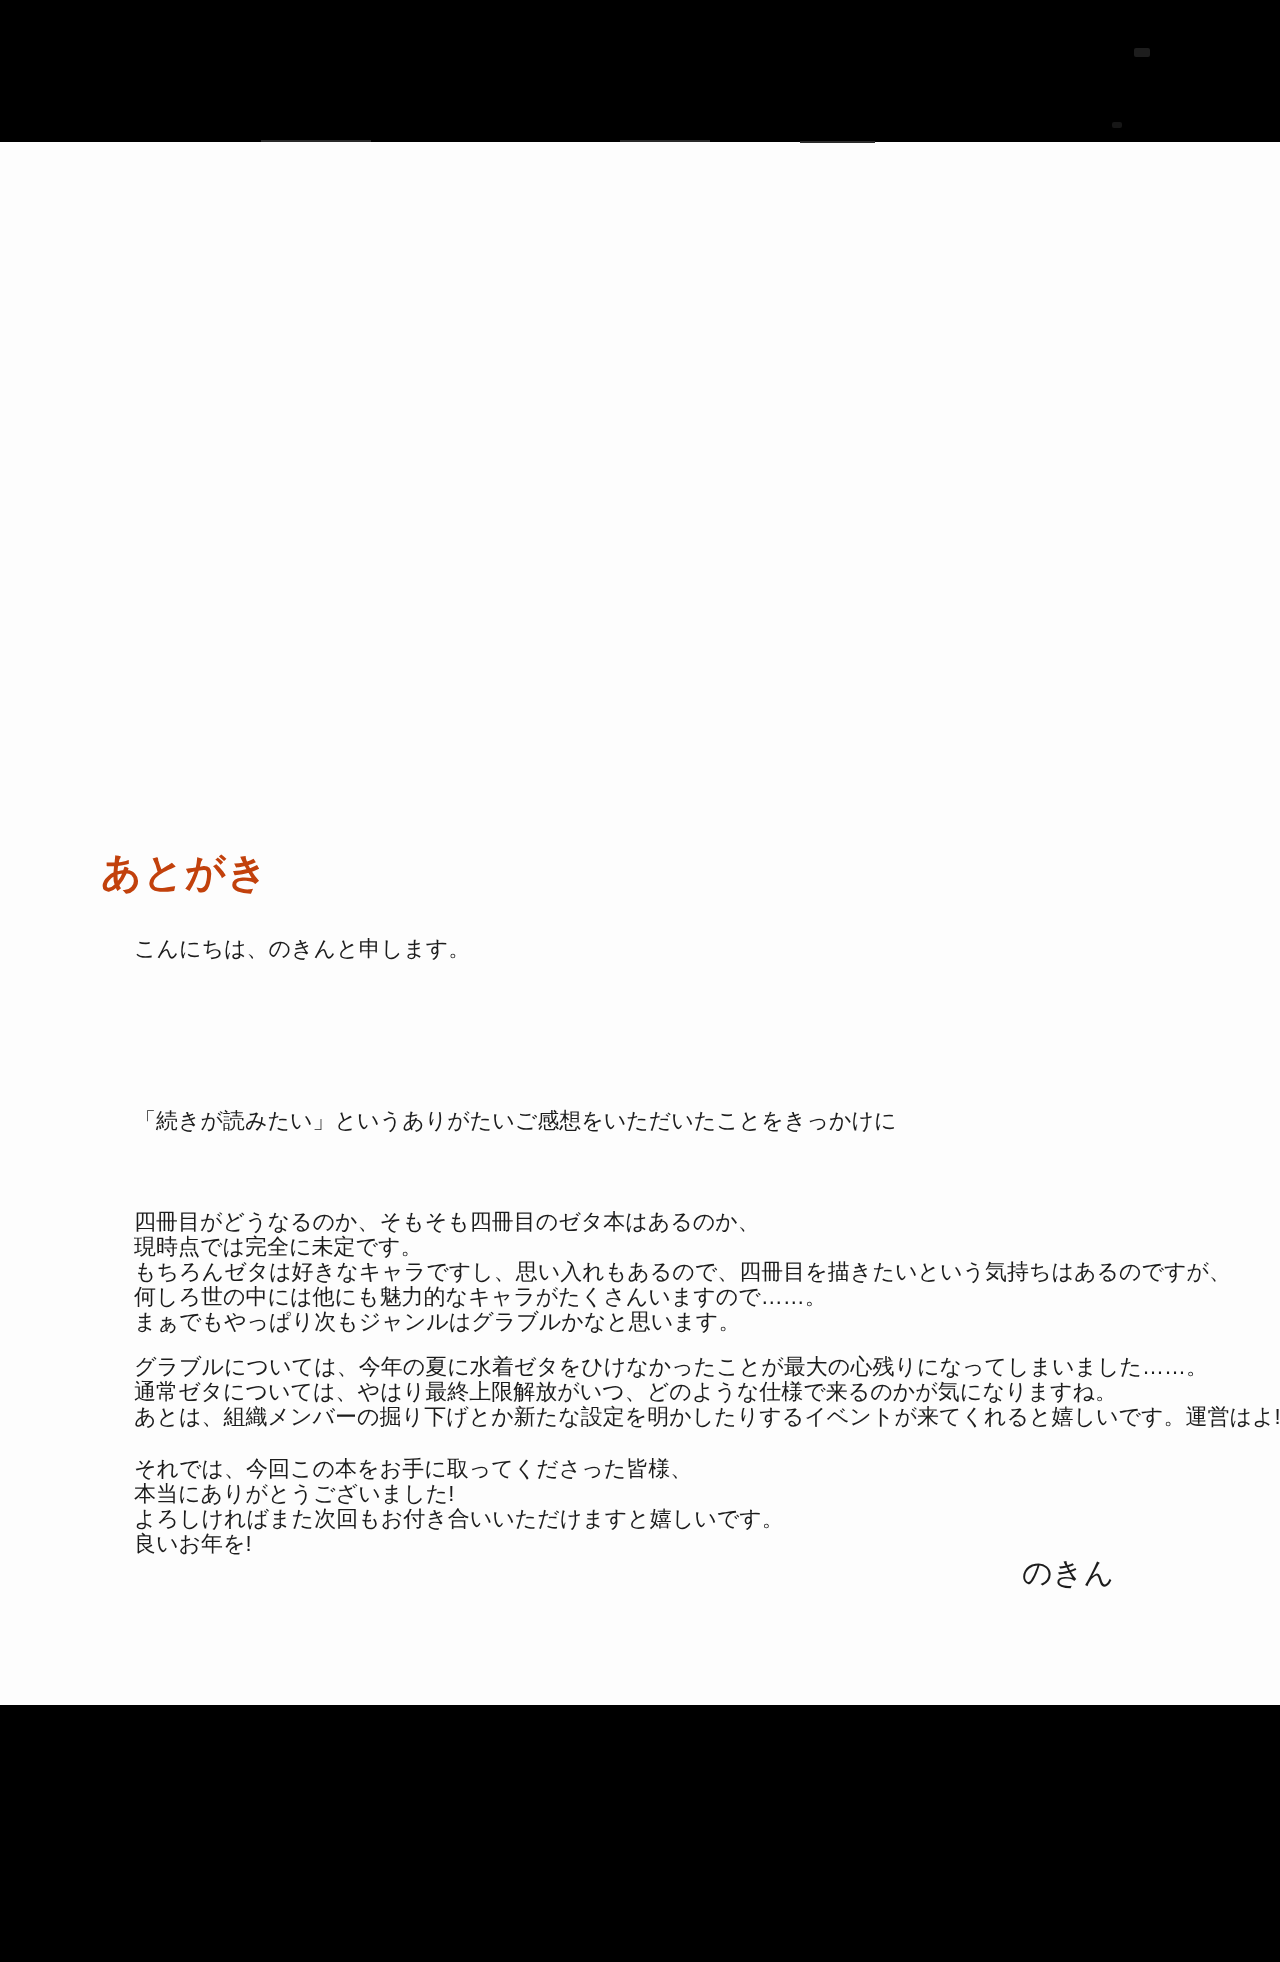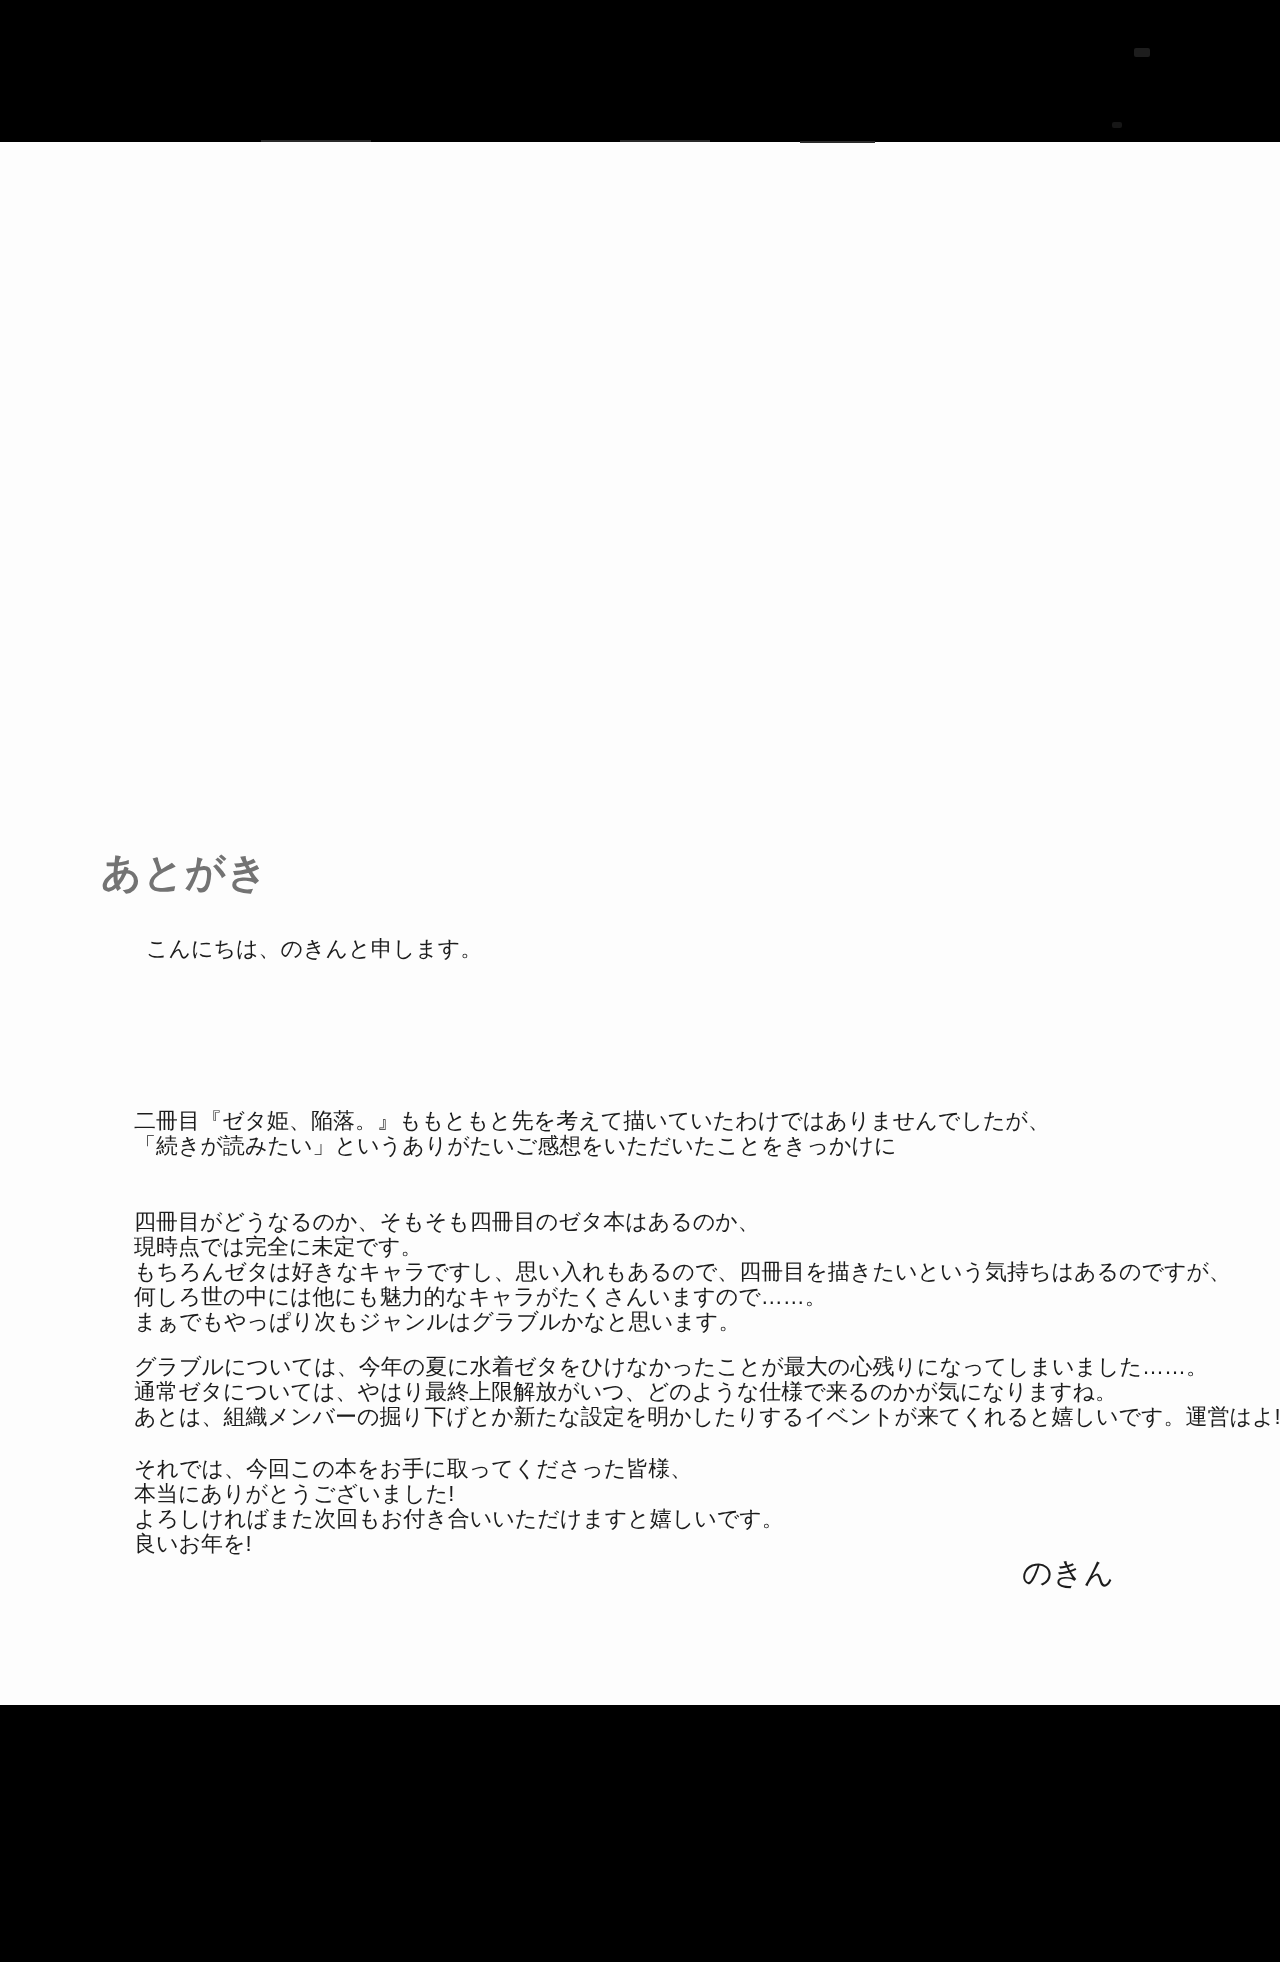--- a/index.html
+++ b/index.html
@@ -38,32 +38,32 @@
   .streak-1 { left: 261px; top: 140px; width: 110px; }
   .streak-2 { left: 620px; top: 140px; width: 90px; }
   .streak-3 { left: 800px; top: 141px; width: 75px; }
   .page-title {
     position: absolute;
     left: 101px;
     top: 818px;
     font-size: 40px;
     font-weight: bold;
     letter-spacing: 1px;
-    color: #737373;
+    color: #c2410c;
     white-space: nowrap;
   }
   .paragraph {
     position: absolute;
     left: 134px;
     color: var(--ink, #1c1c1c);
     font-size: 22px;
     line-height: 25px;
     white-space: nowrap;
   }
-  .para-1 { top: 936px; margin-left: 12px; }
+  .para-1 { top: 936px; }
   .para-2 { top: 1009px; }
   .para-3 { top: 1108px; }
   .para-4 { top: 1209px; }
   .para-5 { top: 1354px; }
   .para-6 { top: 1456px; }
   .signature {
     position: absolute;
     left: 1022px;
     top: 1553px;
     color: var(--ink, #1c1c1c);
@@ -85,21 +85,20 @@
   </div>
 
   <h1 class="page-title">あとがき</h1>
 
   <div class="paragraph para-1">
     <div>こんにちは、のきんと申します。</div>
   </div>
 
 
   <div class="paragraph para-3">
-    <div>二冊目『ゼタ姫、陥落。』ももともと先を考えて描いていたわけではありませんでしたが、</div>
     <div>「続きが読みたい」というありがたいご感想をいただいたことをきっかけに</div>
   </div>
 
   <div class="paragraph para-4">
     <div>四冊目がどうなるのか、そもそも四冊目のゼタ本はあるのか、</div>
     <div>現時点では完全に未定です。</div>
     <div>もちろんゼタは好きなキャラですし、思い入れもあるので、四冊目を描きたいという気持ちはあるのですが、</div>
     <div>何しろ世の中には他にも魅力的なキャラがたくさんいますので……。</div>
     <div>まぁでもやっぱり次もジャンルはグラブルかなと思います。</div>
   </div>

